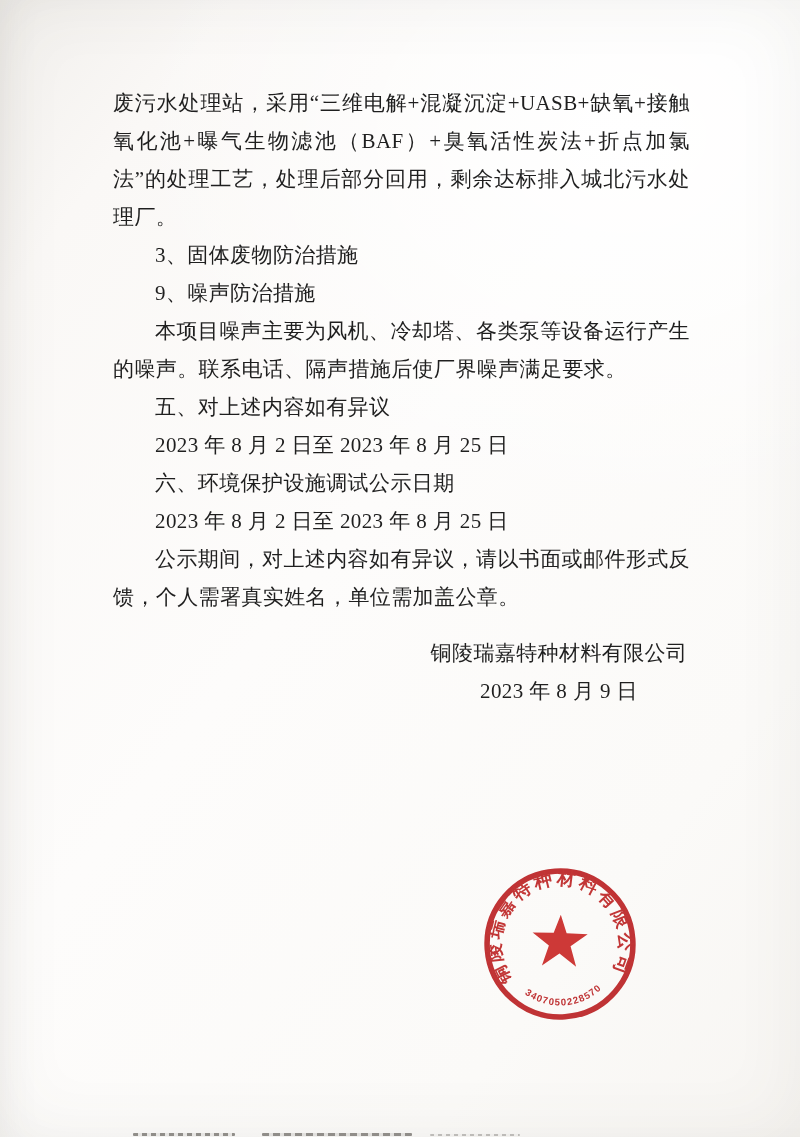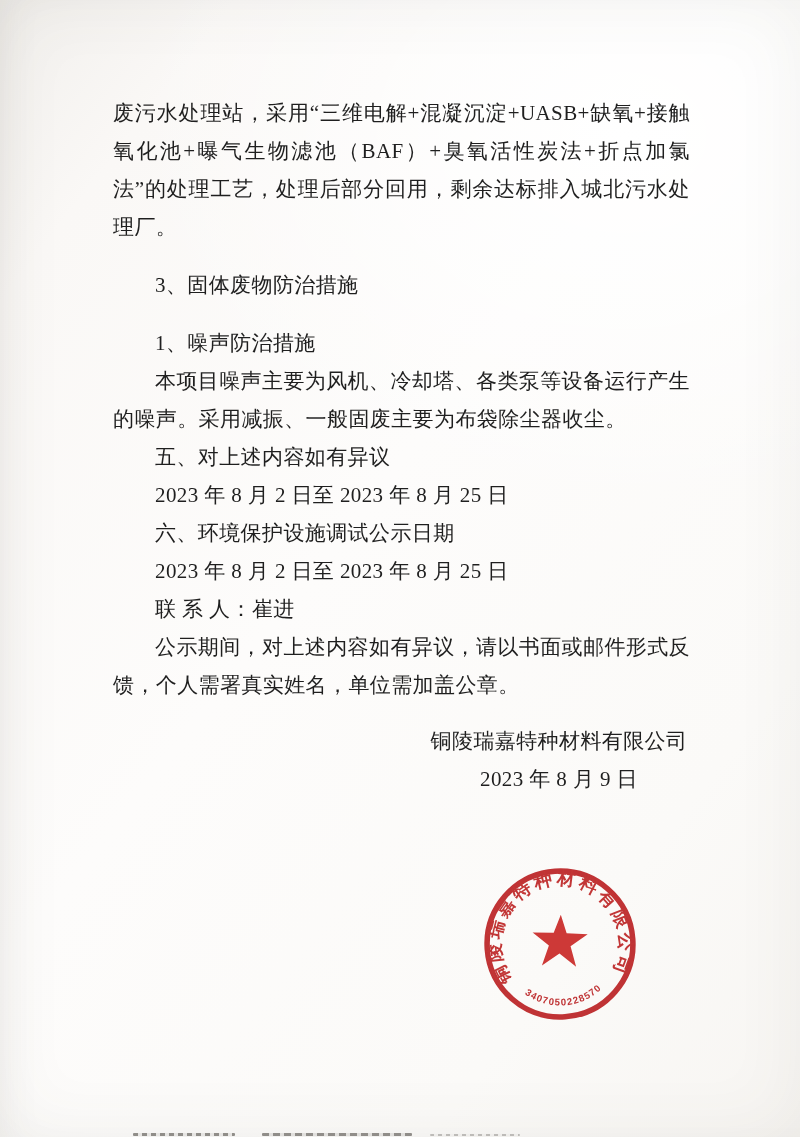--- a/index.html
+++ b/index.html
@@ -14,33 +14,33 @@
       radial-gradient(ellipse 900px 700px at 78% 12%, #ffffff 0%, rgba(255,255,255,0) 55%),
       linear-gradient(128deg, #f1efec 0%, #faf8f6 14%, #fdfcfb 45%, #fbfaf8 78%, #f7f5f2 100%);
     box-shadow: inset 0 0 70px rgba(90,82,70,0.07), inset 25px 0 45px -30px rgba(90,82,70,0.10);
     font-family: "Liberation Serif", "DejaVu Serif", serif;
     color: #1f1f1f;
   }
   .content {
     position: absolute;
     left: 113px;
     right: 110px;
-    top: 94px;
+    top: 84px;
   }
   .para, .line {
     font-size: 21px;
     line-height: 38px;
     letter-spacing: 0.4px;
     color: #1f1f1f;
   }
   .para { text-align: justify; }
   .indent { text-indent: 2em; }
   .flush { text-indent: 0; }
   .line { text-indent: 2em; white-space: pre; }
-  .heading-num { margin-top: 20px; }
+  .heading-num { margin-top: 0; }
   .signature {
     margin-top: 18px;
     margin-left: auto;
     margin-right: 0px;
     width: 262px;
     text-align: center;
   }
   .sig-company {
     font-size: 21px;
     line-height: 38px;
@@ -92,27 +92,26 @@
   .a3 { left: 430px; bottom: 1px; width: 90px; height: 2px; opacity: 0.3;
         background: repeating-linear-gradient(90deg,#3e3a34 0 4px, rgba(62,58,52,0.1) 4px 8px); }
 </style>
 </head>
 <body>
 
 <div class="page">
   <div class="content">
     <p class="para flush">废污水处理站，采用“三维电解+混凝沉淀+UASB+缺氧+接触氧化池+曝气生物滤池（BAF）+臭氧活性炭法+折点加氯法”的处理工艺，处理后部分回用，剩余达标排入城北污水处理厂。</p>
     <p class="line heading-num">3、固体废物防治措施</p>
-    <p class="line heading-num">1、噪声防治措施</p>
-    <p class="para indent">本项目噪声主要为风机、冷却塔、各类泵等设备运行产生的噪声。采用减振、一般固废主要为布袋除尘器收尘。</p>
+    <p class="line heading-num">9、噪声防治措施</p>
+    <p class="para indent">本项目噪声主要为风机、冷却塔、各类泵等设备运行产生的噪声。联系电话、隔声措施后使厂界噪声满足要求。</p>
     <p class="line">五、对上述内容如有异议</p>
     <p class="line">2023 年 8 月 2 日至 2023 年 8 月 25 日</p>
     <p class="line">六、环境保护设施调试公示日期</p>
     <p class="line">2023 年 8 月 2 日至 2023 年 8 月 25 日</p>
-    <p class="line">联 系 人：崔进</p>
     <p class="para indent">公示期间，对上述内容如有异议，请以书面或邮件形式反馈，个人需署真实姓名，单位需加盖公章。</p>
 
     <div class="signature">
       <p class="sig-company">铜陵瑞嘉特种材料有限公司</p>
       <p class="sig-date">2023 年 8 月 9 日</p>
     </div>
   </div>
 
   <svg class="seal" viewBox="0 0 160 160" aria-hidden="true">
     <circle class="seal-ring" cx="80" cy="80" r="72"></circle>

